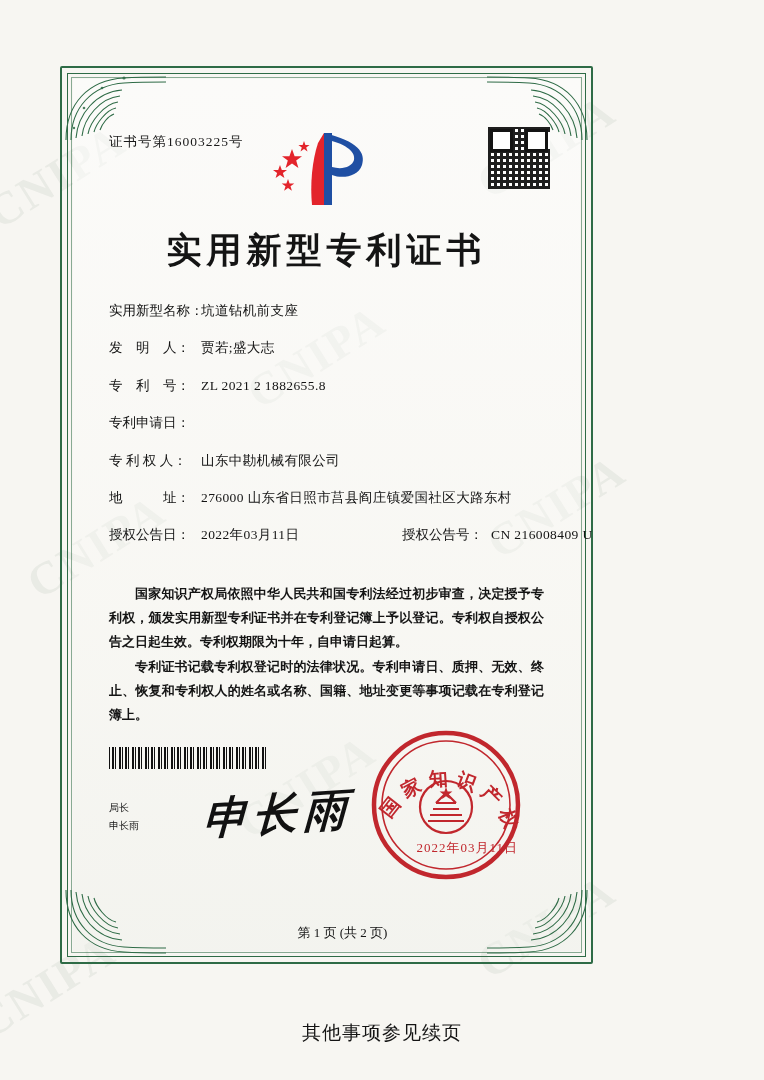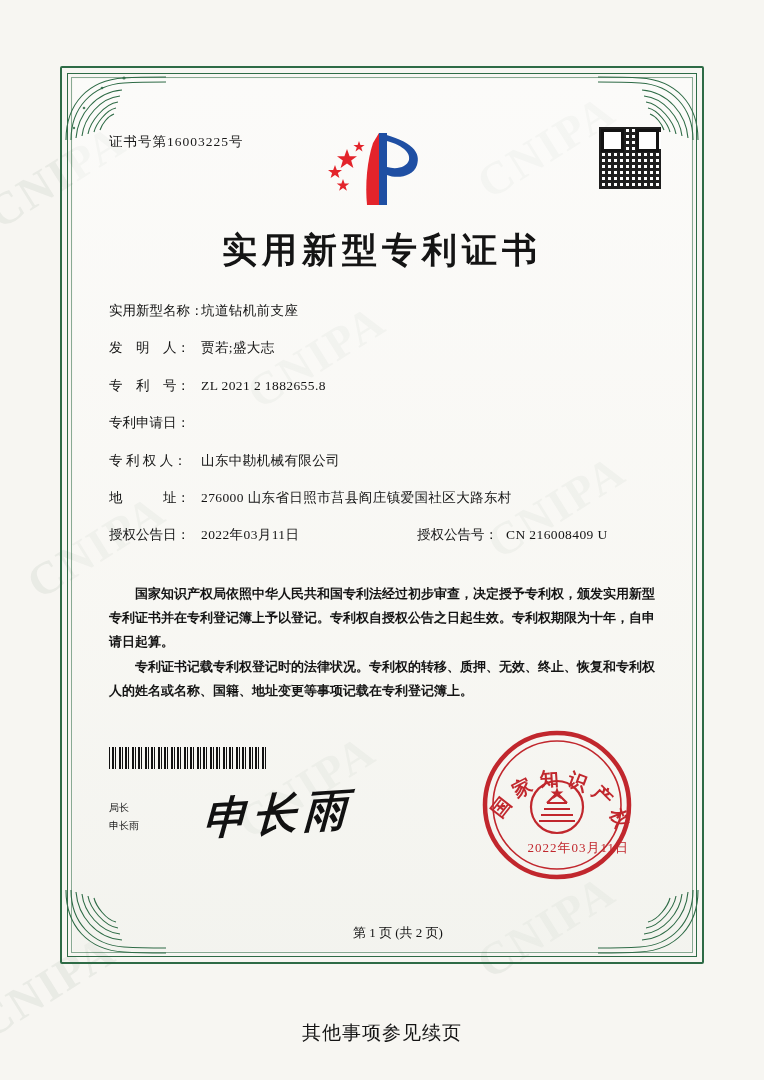--- a/index.html
+++ b/index.html
@@ -38,21 +38,21 @@
   .wm.e { left: -30px;  top: 960px; font-size: 46px; }
   .wm.f { left: 470px;  top: 900px; font-size: 46px; }
   .wm.g { left: 240px;  top: 330px; font-size: 46px; }
   .wm.h { left: 230px;  top: 760px; font-size: 46px; }
 
   
   .certificate {
     position: absolute;
     left: 60px;
     top: 66px;
-    width: 644px;
+    width: 533px;
     height: 898px;
     z-index: 1;
   }
   .frame-outer {
     position: absolute;
     inset: 0;
     border: 2px solid #2e6b46;
     border-radius: 2px;
   }
   .frame-inner {
@@ -164,21 +164,21 @@
     letter-spacing: 0;
     white-space: nowrap;
   }
   .field-value {
     flex: 1 1 auto;
     letter-spacing: .4px;
   }
   .field-row.dual .field-value { flex: 0 0 auto; min-width: 196px; }
   .field-label2 {
     flex: 0 0 auto;
-    margin-left: 20px;
+    margin-left: 5px;
     margin-right: 8px;
     white-space: nowrap;
   }
 
   .paragraphs {
     position: absolute;
     left: 36px;
     right: 36px;
     top: 503px;
     font-size: 13px;
@@ -388,21 +388,21 @@
       <div class="field-row dual">
         <span class="field-label">授权公告日：</span>
         <span class="field-value">2022年03月11日</span>
         <span class="field-label2">授权公告号：</span>
         <span class="field-value">CN 216008409 U</span>
       </div>
     </div>
 
     <div class="paragraphs">
       <p>国家知识产权局依照中华人民共和国专利法经过初步审查，决定授予专利权，颁发实用新型专利证书并在专利登记簿上予以登记。专利权自授权公告之日起生效。专利权期限为十年，自申请日起算。</p>
-      <p>专利证书记载专利权登记时的法律状况。专利权的转移、质押、无效、终止、恢复和专利权人的姓名或名称、国籍、地址变更等事项记载在专利登记簿上。</p>
+      <p>专利证书记载专利权登记时的法律状况。专利申请日、质押、无效、终止、恢复和专利权人的姓名或名称、国籍、地址变更等事项记载在专利登记簿上。</p>
     </div>
 
     <div class="barcode"></div>
 
     <div class="signature-block">
       <div>局长</div>
       <div>申长雨</div>
     </div>
     <div class="handwriting">申长雨</div>
 

